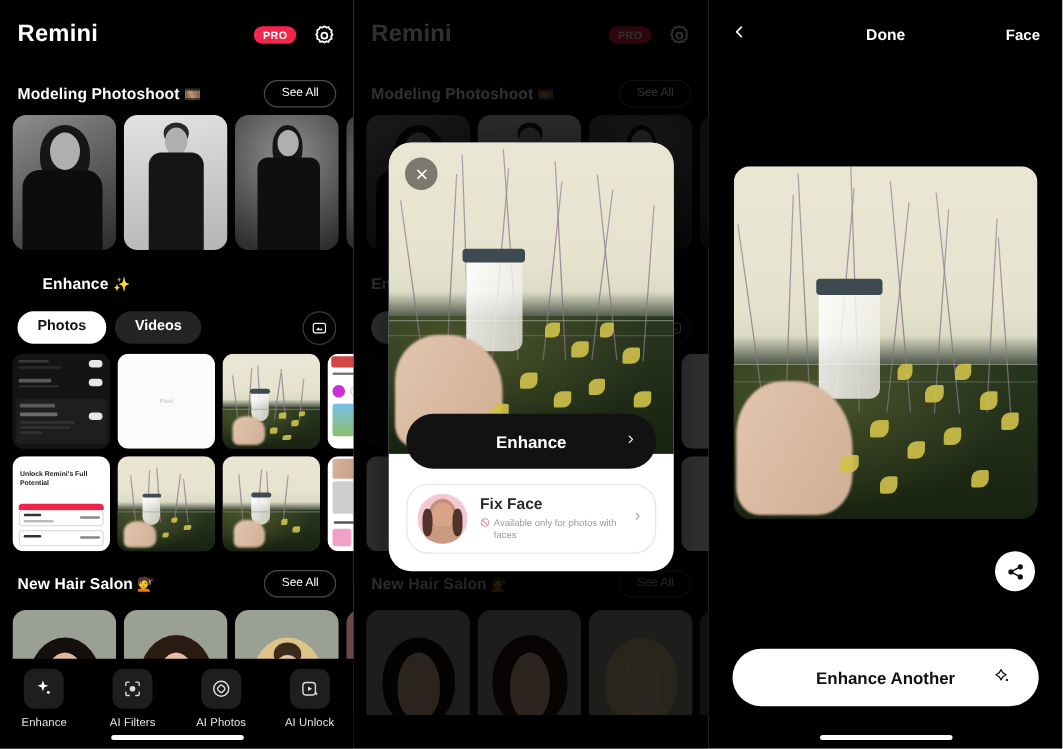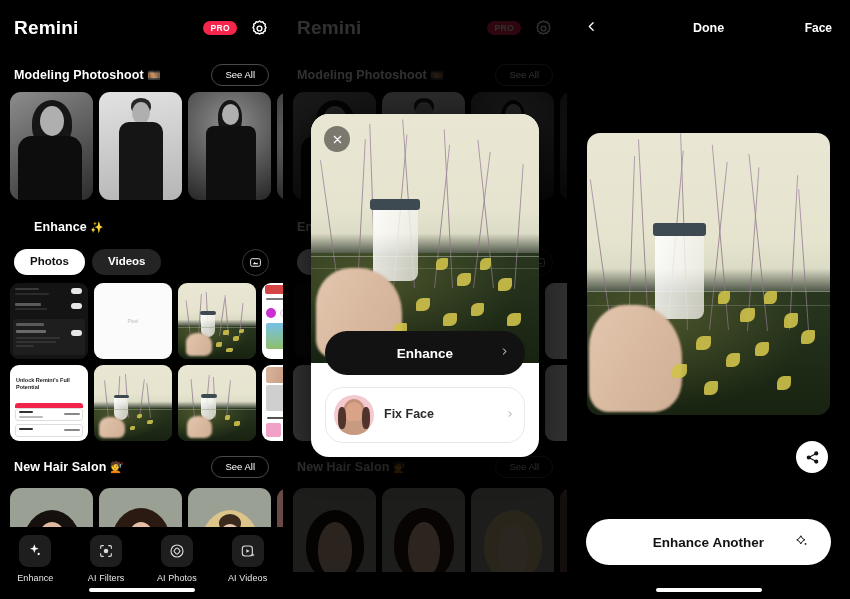--- a/index.html
+++ b/index.html
@@ -568,21 +568,21 @@
         <div class="nav-label">AI Photos</div>
       </div>
       <div class="nav-item">
         <div class="nav-ico">
           <svg width="16" height="16" viewBox="0 0 24 24" fill="none" stroke="#dcdcdc" stroke-width="1.7">
               <rect x="3.5" y="4.5" width="15" height="15" rx="4"></rect>
               <path d="M9.6 9.2l5 2.8-5 2.8z" fill="#dcdcdc" stroke="none"></path>
               <path d="M19.5 15.5l.7 1.8 1.8.7-1.8.7-.7 1.8-.7-1.8-1.8-.7 1.8-.7z" fill="#dcdcdc" stroke="none"></path>
             </svg>
         </div>
-        <div class="nav-label">AI Videos</div>
+        <div class="nav-label">AI Unlock</div>
       </div>
       <div class="home-bar"></div>
     </div>
   </div>
 
   <div class="panel mid">
 
     <div class="dim" style="position:absolute;inset:0;">
       <div class="app-header">
         <div class="app-title">Remini</div>
@@ -763,20 +763,29 @@
           <div class="avatar">
             <div style="position:absolute;inset:0;background:#f3c9cf;"></div>
             <div style="position:absolute;left:9px;top:4px;width:22px;height:26px;border-radius:50%;background:#c59079;"></div>
             <div style="position:absolute;left:11px;top:7px;width:18px;height:22px;border-radius:50%;background:#d8a387;"></div>
             <div style="position:absolute;left:6px;top:26px;width:28px;height:16px;border-radius:10px 10px 0 0;background:#c99a82;"></div>
             <div style="position:absolute;left:4px;top:12px;width:8px;height:22px;border-radius:40%;background:#50332a;"></div>
             <div style="position:absolute;right:4px;top:12px;width:8px;height:22px;border-radius:40%;background:#50332a;"></div>
           </div>
           <div class="fixface-text">
             <div class="fixface-title">Fix Face</div>
+            <div class="fixface-sub">
+              <span>
+                <svg width="8" height="8" viewBox="0 0 24 24" fill="none" stroke="#e8879b" stroke-width="2.4">
+                    <circle cx="12" cy="12" r="9"></circle>
+                    <path d="M5.6 5.6l12.8 12.8"></path>
+                  </svg>
+              </span>
+              <span>Available only for photos with faces</span>
+            </div>
           </div>
           <span>
             <svg width="8" height="12" viewBox="0 0 24 24" fill="none" stroke="#8b8b8b" stroke-width="2.4" stroke-linecap="round" stroke-linejoin="round">
                 <path d="M9 5l7 7-7 7"></path>
               </svg>
           </span>
         </div>
       </div>
     </div>
   </div>

